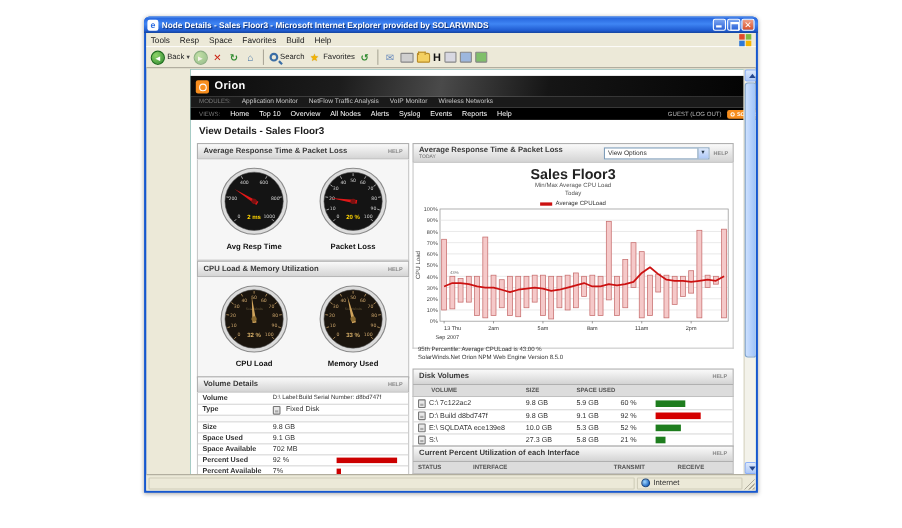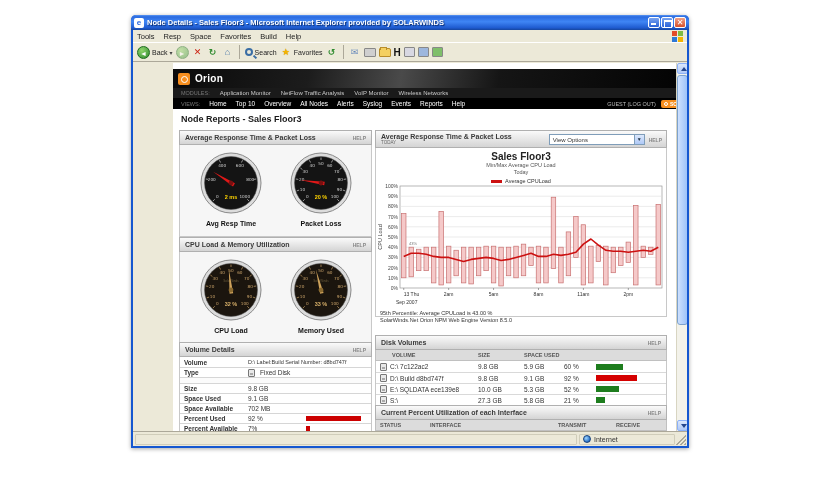--- a/index.html
+++ b/index.html
@@ -117,21 +117,21 @@
   .r1-head .sub { font-size:4.5px; color:#666; }
   .r1-ctl { position:absolute; right:4px; top:3px; display:flex; align-items:center; gap:4px; }
   .combo { width:96px; height:11px; background:#fff; border:1px solid #7F9DB9; display:flex; align-items:center; }
   .combo .val { flex:1; font-size:6px; color:#333; padding-left:3px; }
   .combo .arrow { width:10px; height:9px; margin-right:0; background:linear-gradient(180deg,#dce8fb,#aec8f7);
     border-left:1px solid #7F9DB9; font-size:5px; color:#234; text-align:center; line-height:9px; }
   .help-sm { font-size:5px; color:#888; font-weight:bold; }
 
   .chartblock { position:absolute; left:0; top:18px; width:100%; height:169px; background:#fff;
     border:1px solid #c8c8c8; border-top:none; text-align:center; }
-  .ch-title { font-size:10px; font-weight:bold; color:#222; margin-top:3px; }
+  .ch-title { font-size:13px; font-weight:bold; color:#222; margin-top:3px; }
   .ch-sub { font-size:5.5px; color:#555; line-height:7px; }
   .legend { display:flex; align-items:center; justify-content:center; gap:3px; margin:2px 0 0; }
   .legend .swatch { width:11px; height:3px; }
   .legend .lt { font-size:5.5px; color:#333; }
   .footnotes { text-align:left; padding-left:4px; font-size:5.5px; color:#333; line-height:7px; }
 
   .dv-head { top:205px; }
   .dv-cols { position:absolute; left:0; top:220px; width:100%; height:11px; background:#dcdcdc;
     border:1px solid #c0c0c0; border-top:none; display:flex; align-items:center;
     font-size:5.5px; font-weight:bold; color:#555; }
@@ -284,21 +284,21 @@
           <span>Help</span>
           <span class="right">
             <span class="guest">GUEST (LOG OUT)</span>
             <span class="sw-badge">
                 <i></i>
                 <span>SOLARWINDS</span>
               </span>
           </span>
         </div>
 
-        <div class="pagetitle">Node Reports - Sales Floor3</div>
+        <div class="pagetitle">View Details - Sales Floor3</div>
 
         <div class="leftcol">
           <div class="sec-head" style="top:0">
             <span class="t">Average Response Time &amp; Packet Loss</span>
             <span class="help">HELP</span>
           </div>
           <div class="sec-body" style="top:15px;height:92px">
             <div class="gauge-block" style="left:8px;top:6px">
               <span><svg width="64" height="64">
                     <circle cx="32" cy="32" r="30" fill="#dcdcdc" stroke="#8a8a8a" stroke-width="1"></circle>

